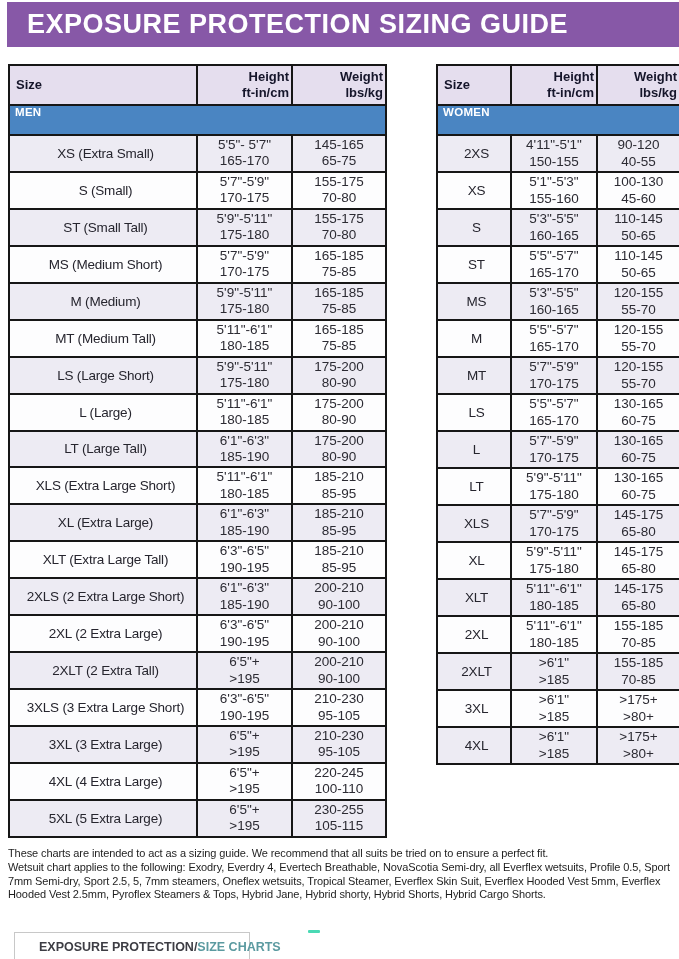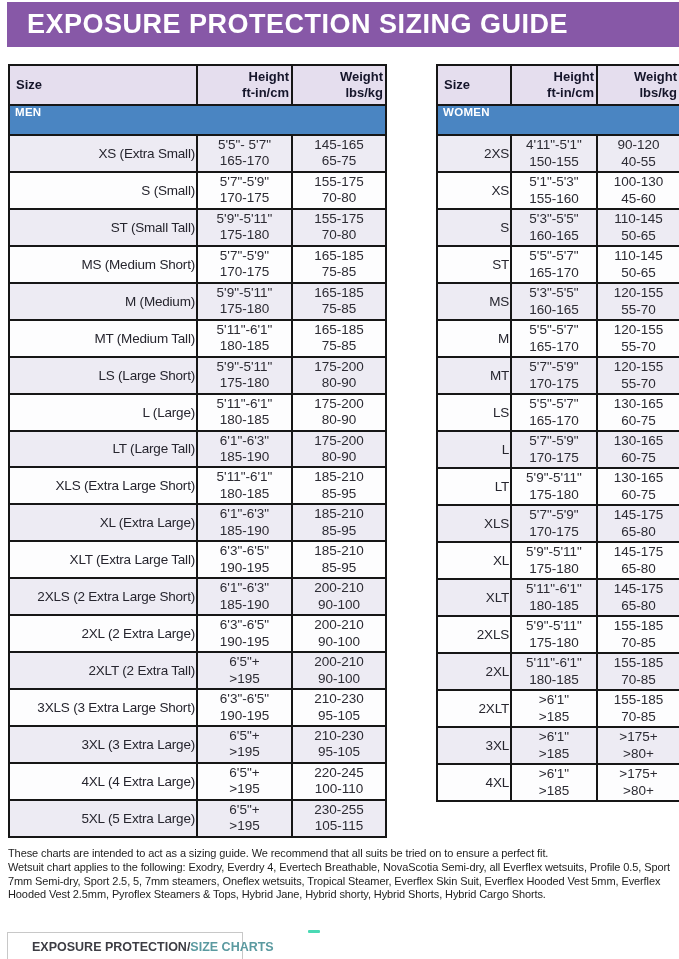--- a/index.html
+++ b/index.html
@@ -29,37 +29,37 @@
   th.size{text-align:left;padding-left:6px;}
   tr.band td{
     height:21px;background:#4a85c2;color:#ffffff;
     font-size:11.5px;font-weight:bold;letter-spacing:0.3px;
     text-align:left;padding:0 0 16px 5px;vertical-align:middle;
   }
   tbody tr:nth-child(odd) td{background:#edebf3;}
   tbody tr:nth-child(even) td{background:#fdfdfe;}
   tbody td{vertical-align:middle;color:#2c2b33;}
   tbody td.size{
-    text-align:right;padding-left:6px;font-size:13.5px;color:#26252e;
+    text-align:center;padding-left:6px;font-size:13.5px;color:#26252e;
     letter-spacing:-0.2px;white-space:nowrap;overflow:hidden;
   }
   tbody td.val{
     text-align:center;font-size:13.5px;line-height:1.22;white-space:pre-line;
   }
   .tbl-wrap.men tbody td{height:36px;}
   .tbl-wrap.women tbody td{height:37px;}
   
   .footnote{
     position:absolute;left:8px;top:847px;width:668px;
     font-size:11px;line-height:1.25;color:#1e1e1e;
     white-space:pre-line;letter-spacing:-0.1px;
   }
   
   .footer-tab{
-    position:absolute;left:7px;top:932px;width:236px;height:27px;
+    position:absolute;left:14px;top:932px;width:236px;height:27px;
     background:#ffffff;border:1px solid #c8c8c8;border-bottom:none;
     box-sizing:border-box;padding:7px 0 0 24px;
     font-size:12.5px;font-weight:bold;white-space:nowrap;text-align:right;
   }
   .footer-tab .dark{color:#3d3d44;}
   .footer-tab .accent{color:#5b9aa0;}
   .teal-dash{
     position:absolute;left:308px;top:930px;width:12px;height:3px;
     background:#4ad9b4;border-radius:1px;
   }
@@ -333,27 +333,20 @@
 65-80</td>
           </tr>
           <tr>
             <td class="size">XLT</td>
             <td class="val">5'11"-6'1"
 180-185</td>
             <td class="val">145-175
 65-80</td>
           </tr>
           <tr>
-            <td class="size">2XLS</td>
-            <td class="val">5'9"-5'11"
-175-180</td>
-            <td class="val">155-185
-70-85</td>
-          </tr>
-          <tr>
             <td class="size">2XL</td>
             <td class="val">5'11"-6'1"
 180-185</td>
             <td class="val">155-185
 70-85</td>
           </tr>
           <tr>
             <td class="size">2XLT</td>
             <td class="val">&gt;6'1"
 &gt;185</td>

